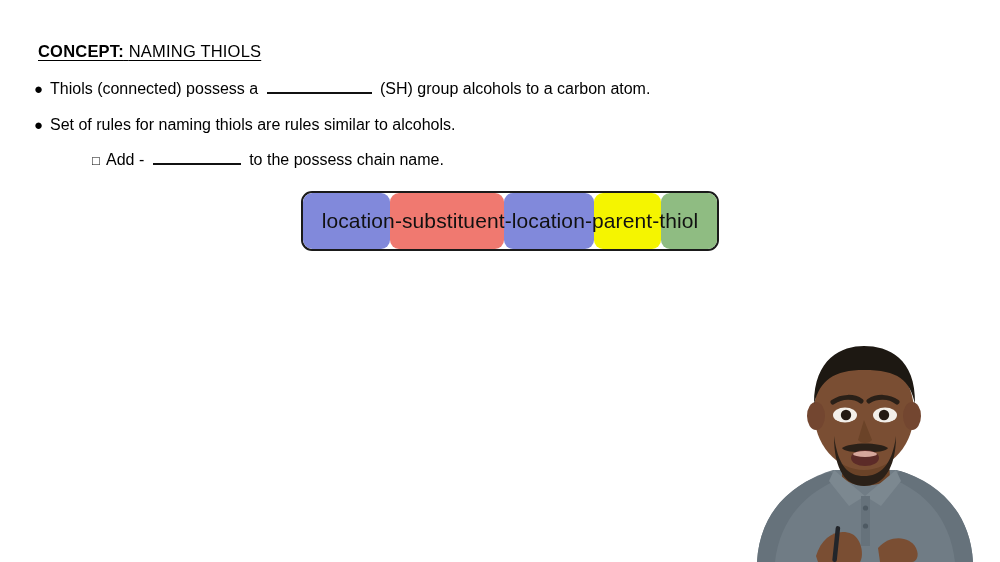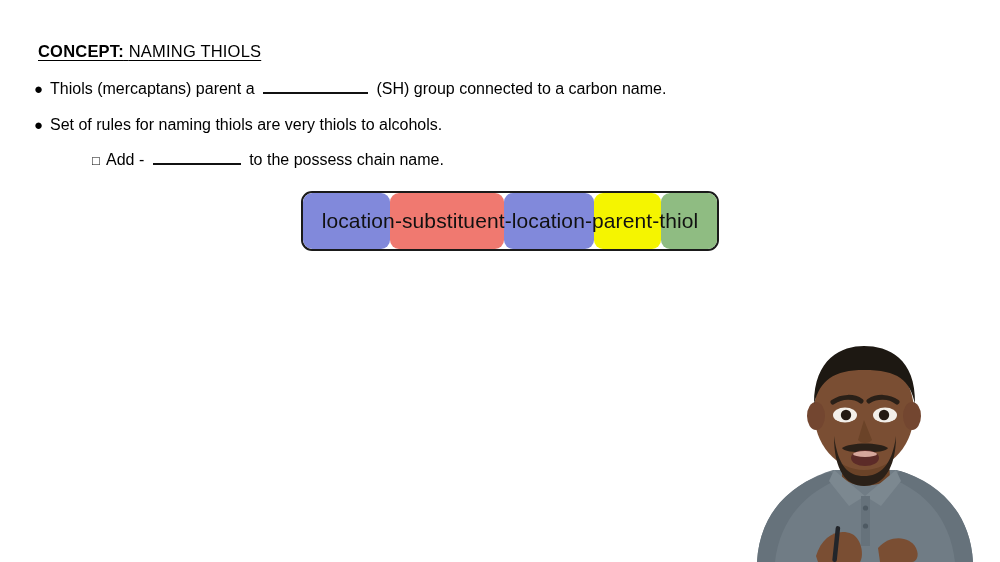--- a/index.html
+++ b/index.html
@@ -127,29 +127,29 @@
 <div class="slide">
 
   <div class="concept-heading">
     <span class="kw">CONCEPT:</span><span class="subj">&nbsp;<span>NAMING THIOLS</span></span>
   </div>
 
   <div class="bullet-line b1">
     <span class="dot">●</span>
     <span>
       <span class="strong">Thiols</span>
-      <span>(mercaptans) parent a</span>
+      <span>(connected) possess a</span>
       <span class="blank blank-long"></span>
-      <span>(SH) group connected to a carbon name.</span>
+      <span>(SH) group alcohols to a carbon atom.</span>
     </span>
   </div>
 
   <div class="bullet-line b2">
     <span class="dot">●</span>
-    <span>Set of rules for naming thiols are very thiols to alcohols.</span>
+    <span>Set of rules for naming thiols are rules similar to alcohols.</span>
   </div>
 
   <div class="bullet-line b3">
     <span class="sq">□</span>
     <span>
       <span>Add -</span>
       <span class="blank blank-mid"></span>
       <span>to the possess chain name.</span>
     </span>
   </div>

